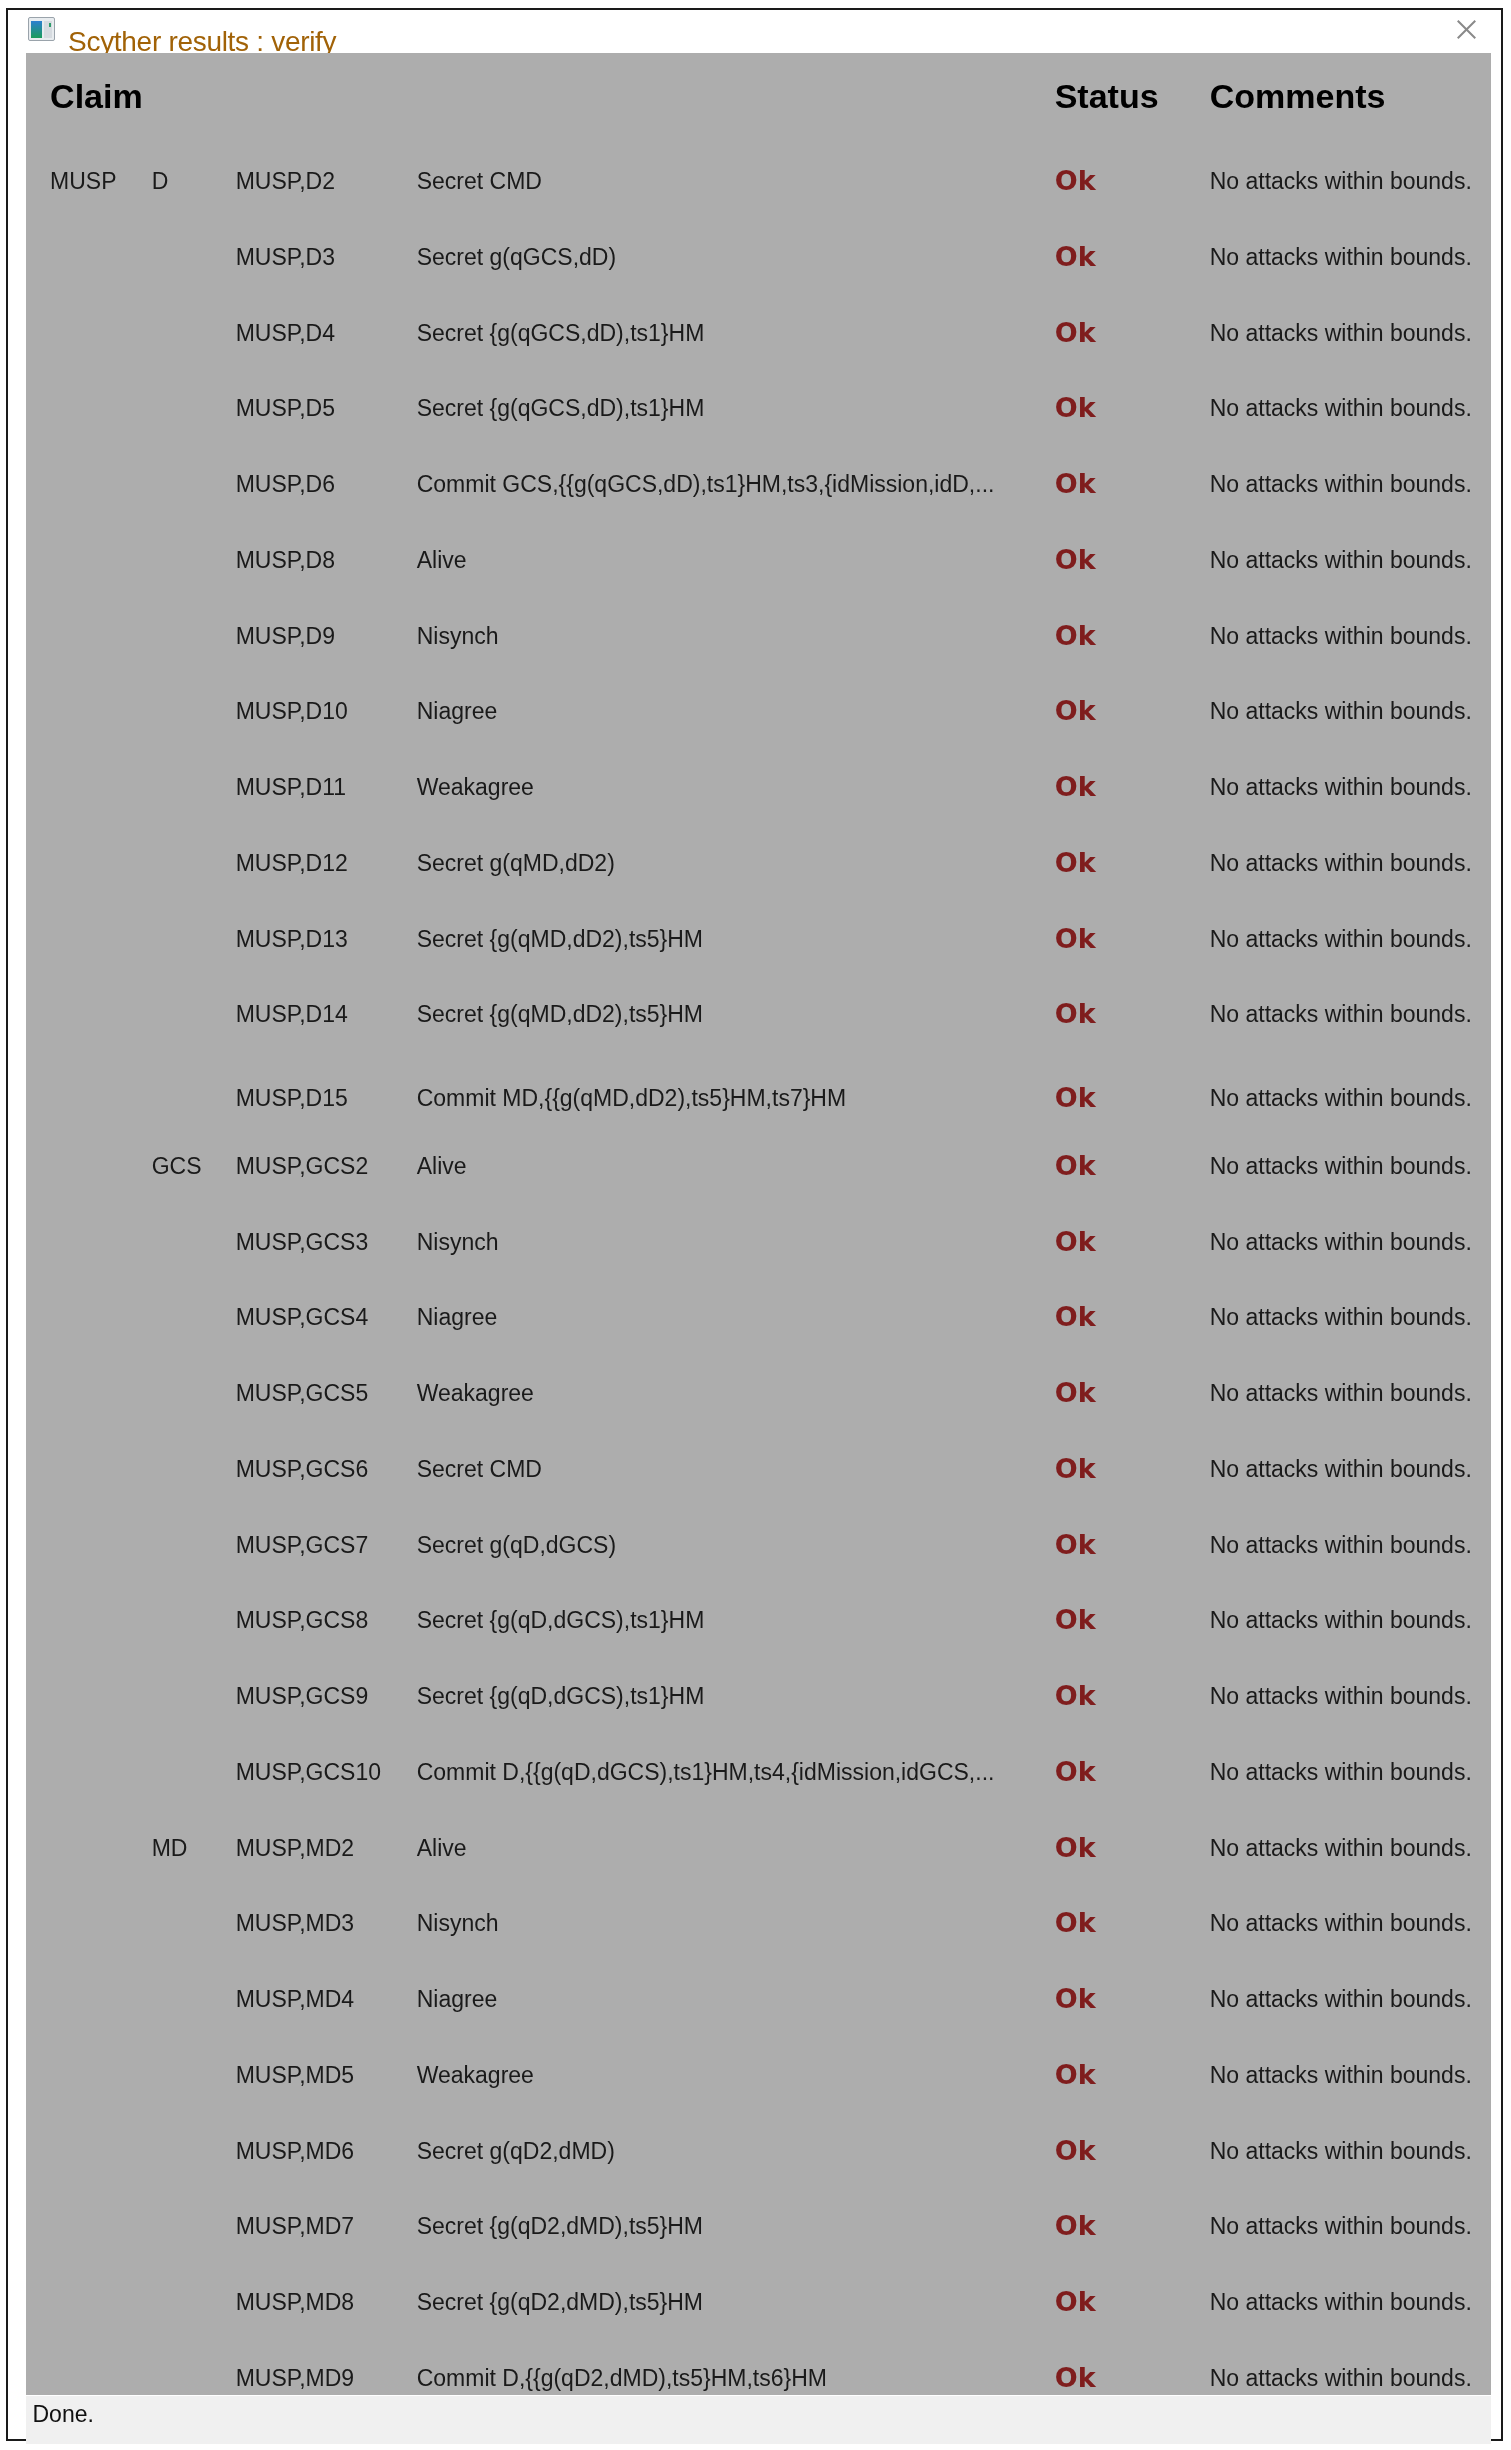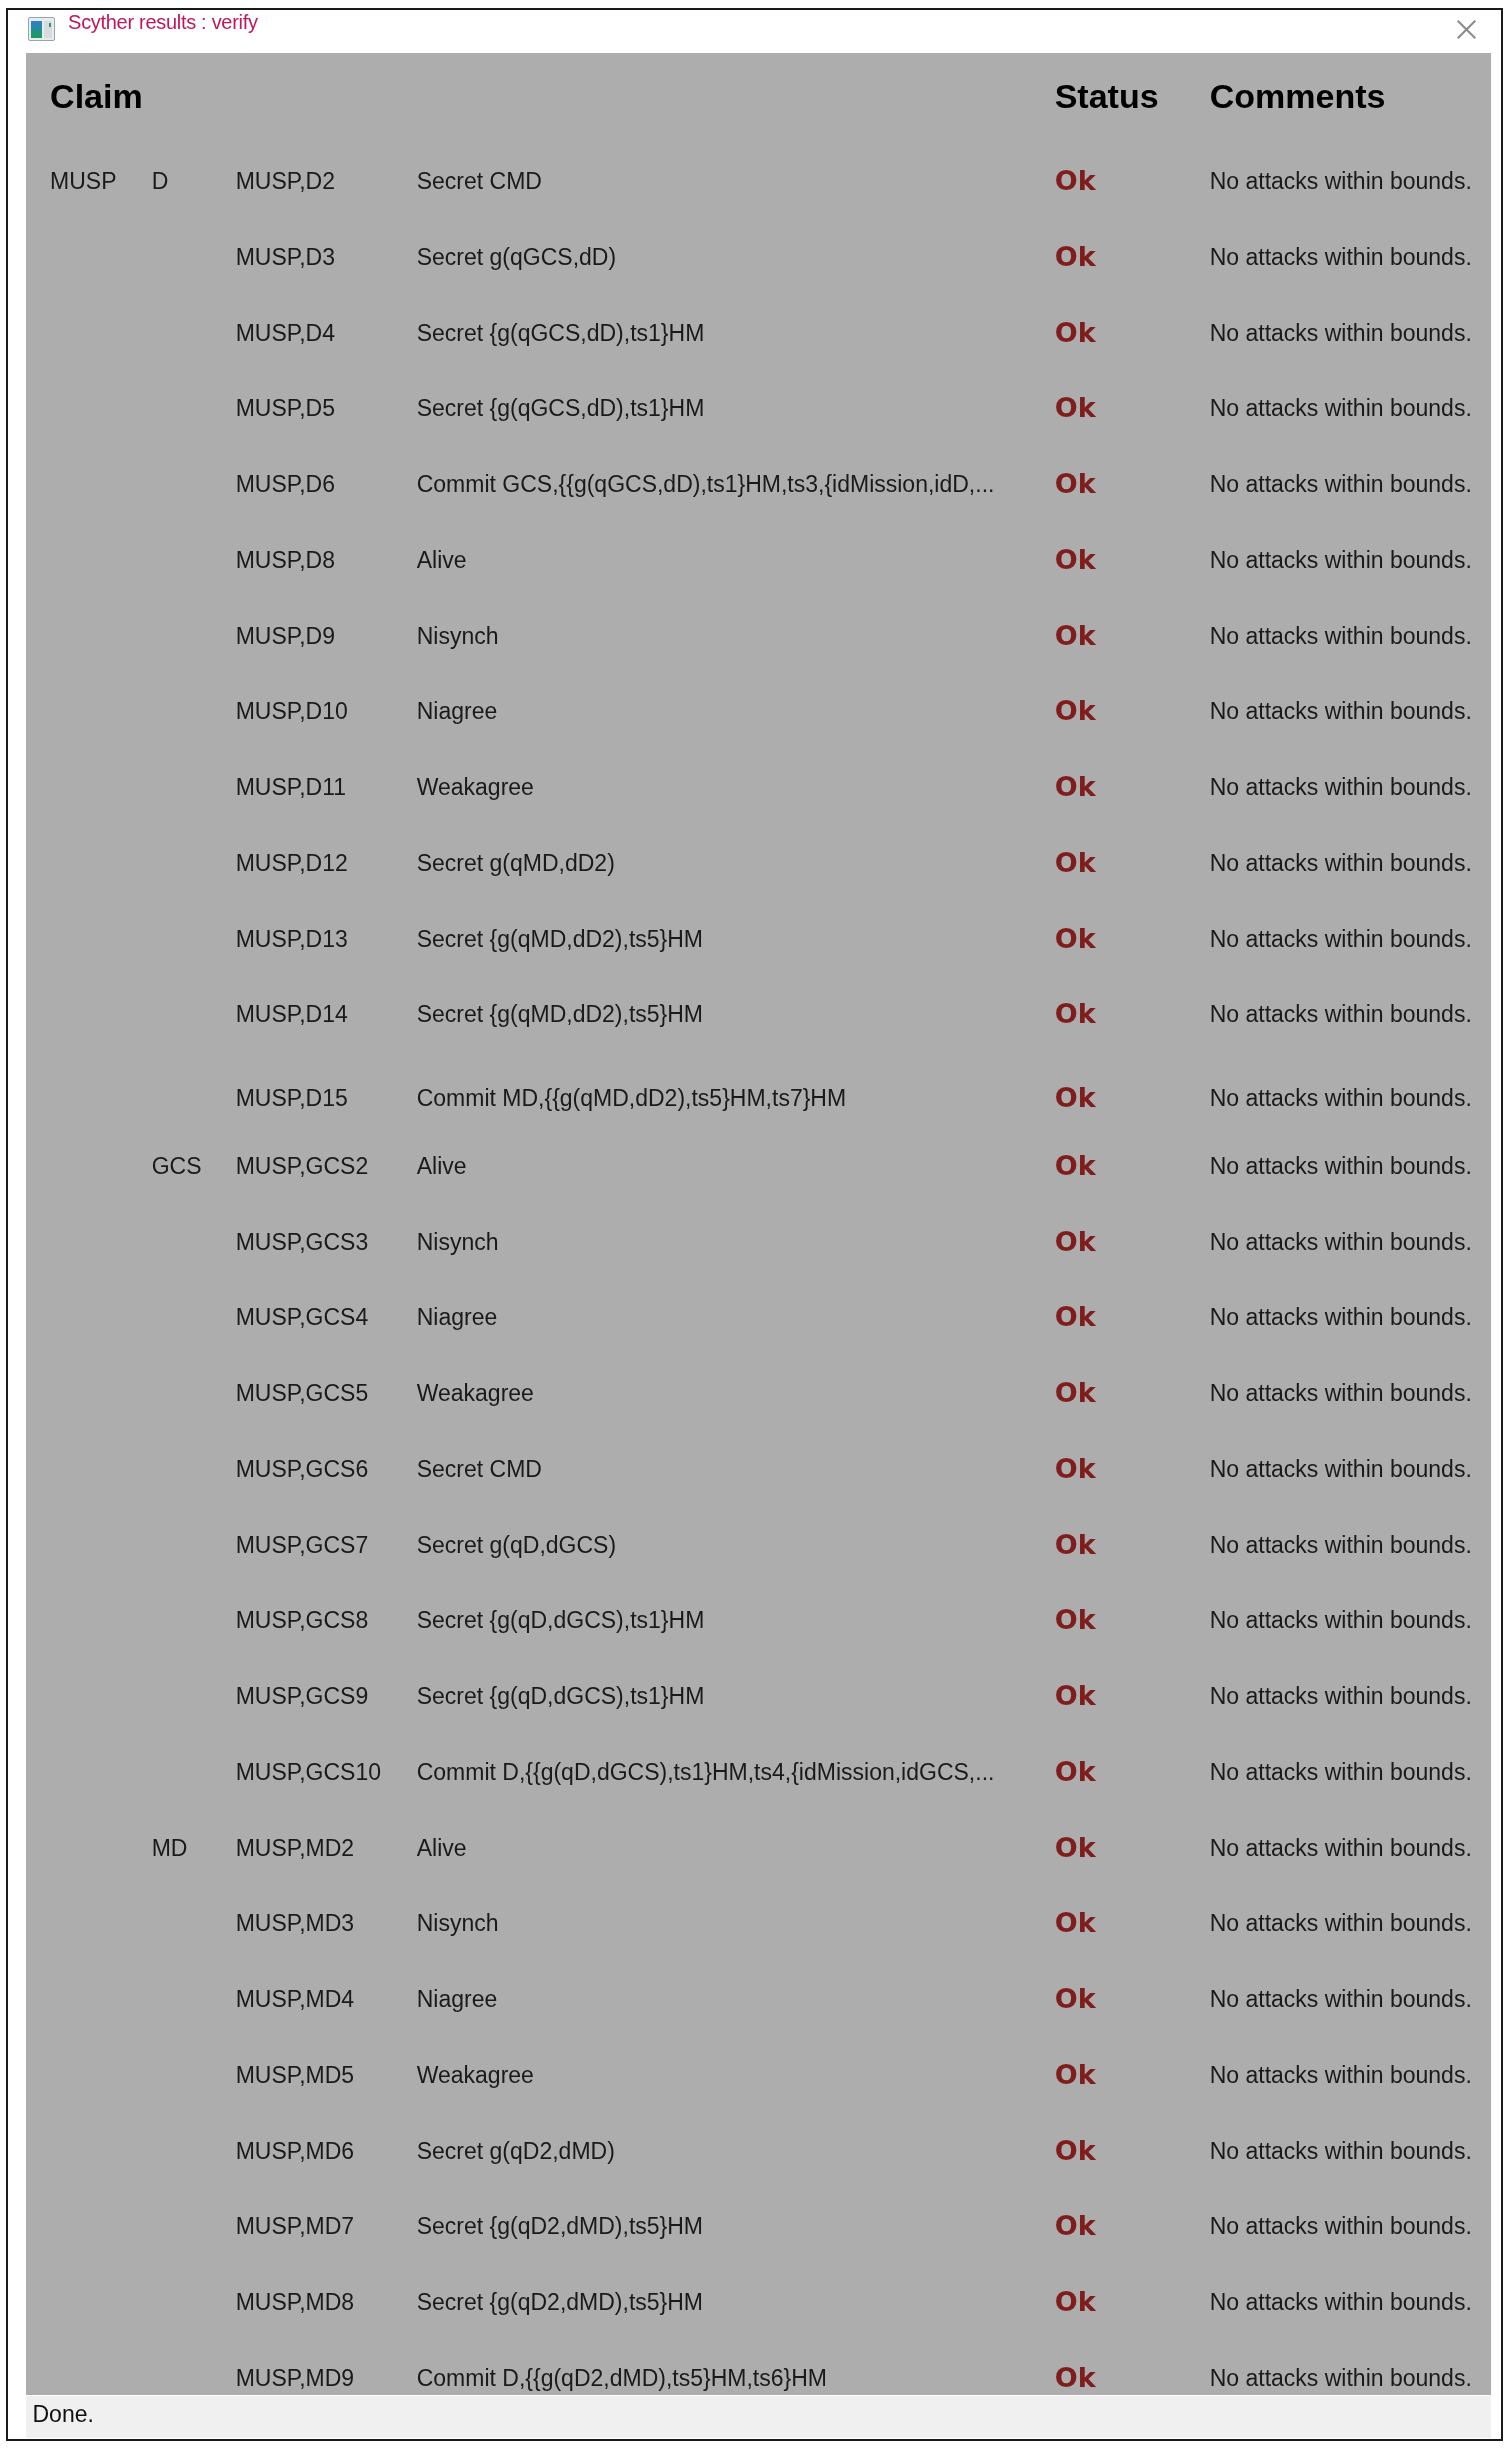--- a/index.html
+++ b/index.html
@@ -3,34 +3,34 @@
 <meta charset="utf-8">
 <style>
   html, body { margin:0; padding:0; }
   body { width:1511px; height:2450px; background:#ffffff; position:relative; overflow:hidden; font-family:"DejaVu Sans", sans-serif; }
   .window { position:absolute; left:6.1px; top:8.1px; width:1497px; height:2433px; border:2px solid #1a1a1a; box-sizing:border-box; background:#ffffff; }
   .titlebar { position:absolute; left:0; top:0; right:0; height:42px; background:#ffffff; }
   .app-icon { position:absolute; left:20.4px; top:6.8px; width:27px; height:24.4px; border:1.4px solid #9aa3ab; border-radius:2px; box-sizing:border-box; background:#e8ecef; overflow:hidden; }
   .app-icon .l { position:absolute; left:2px; top:3.4px; width:11px; height:16.3px; background:linear-gradient(180deg,#2d7fd0,#1a9c5a); }
   .app-icon .r { position:absolute; left:15px; top:3.4px; width:7.5px; height:16.3px; background:#d6dbe0; }
   .app-icon .r::after { content:""; position:absolute; left:4.1px; top:1.4px; width:2.7px; height:4.1px; background:#2d9c6a; }
-  .title-text { position:absolute; left:60px; top:1px; font-size:20px; color:#be185d; font-family:"Liberation Sans", sans-serif; letter-spacing:-0.3px; }
+  .title-text { position:absolute; left:60px; top:16px; font-size:28px; color:#a16207; font-family:"Liberation Sans", sans-serif; letter-spacing:-0.3px; }
   .close-btn { position:absolute; right:19px; top:4.1px; width:31px; height:31px; cursor:pointer; }
   .close-btn svg { width:31px; height:31px; }
   .panel { position:absolute; left:17.6px; top:43px; width:1465px; height:2342px; background:#adadad; }
   .hdr { position:absolute; top:24.4px; font-family:"Liberation Sans", sans-serif; font-weight:bold; font-size:34px; color:#000; }
   .row { position:absolute; left:0; width:100%; height:76px; }
   .cell { position:absolute; top:0; height:76px; line-height:76px; font-size:23px; color:#1a1a1a; white-space:nowrap; font-family:"Liberation Sans", sans-serif; }
   .c-proto { left:24.4px; }
   .c-role { left:126px; }
   .c-id { left:210px; }
   .c-desc { left:391px; }
   .c-status { left:1029px; color:#7f1d1d; font-weight:bold; font-size:27px; font-family:"DejaVu Sans", sans-serif; }
   .c-comm { left:1184px; }
-  .statusbar { position:absolute; left:17.6px; top:2386px; width:1465px; height:42px; background:#f0f0f0; }
+  .statusbar { position:absolute; left:17.6px; top:2386px; width:1465px; height:48px; background:#f0f0f0; }
   .statusbar span { position:absolute; left:6.8px; top:5.4px; font-size:23px; color:#111; font-family:"Liberation Sans", sans-serif; }
 </style>
 </head>
 <body>
 
 <div class="window">
   <div class="titlebar">
     <div class="app-icon">
         <div class="l"></div>
         <div class="r"></div>

